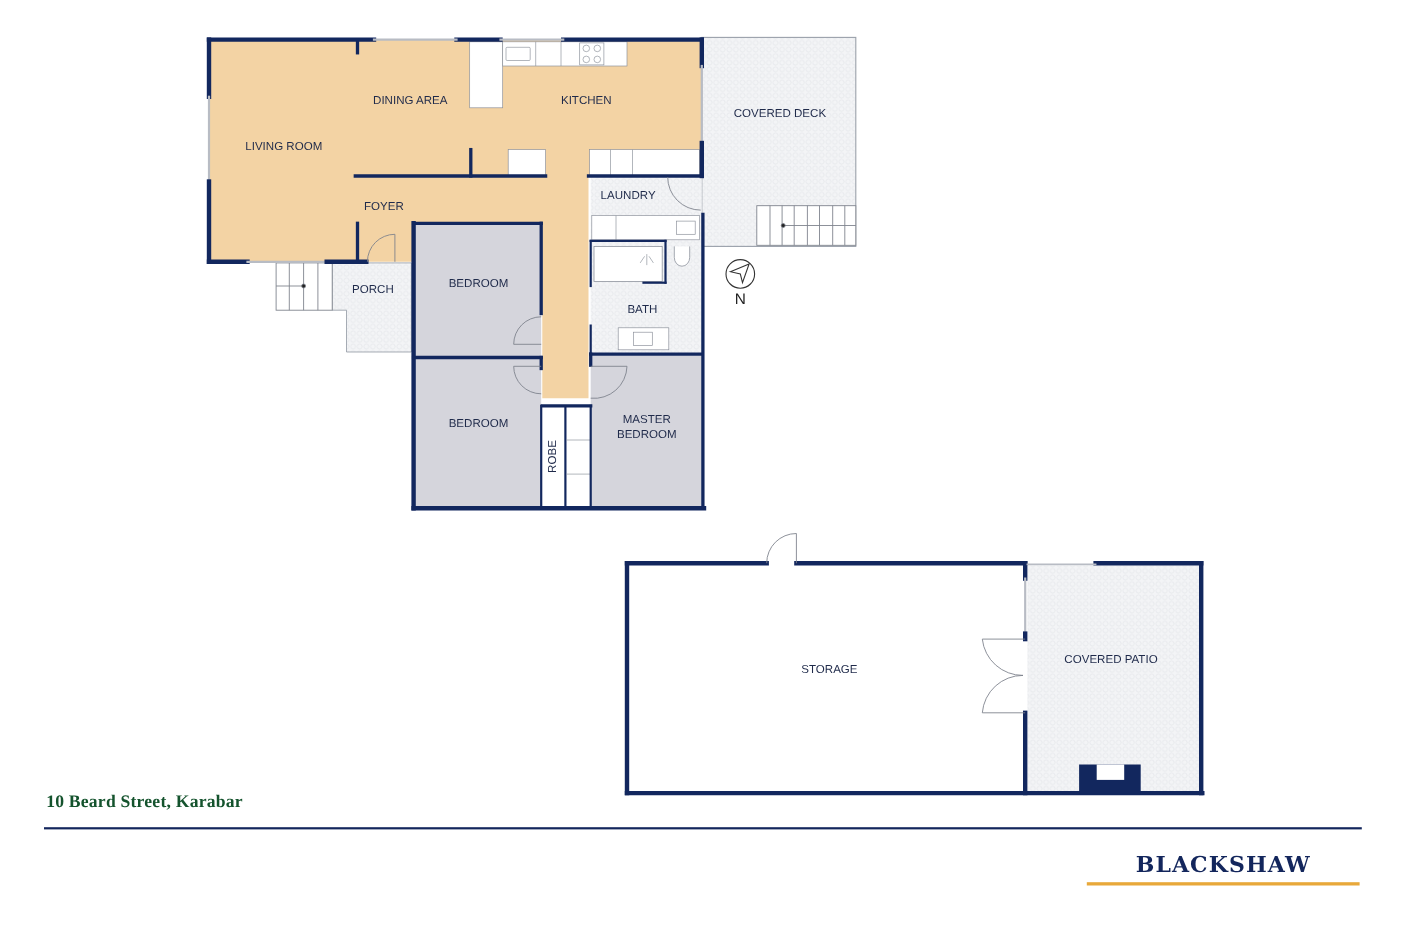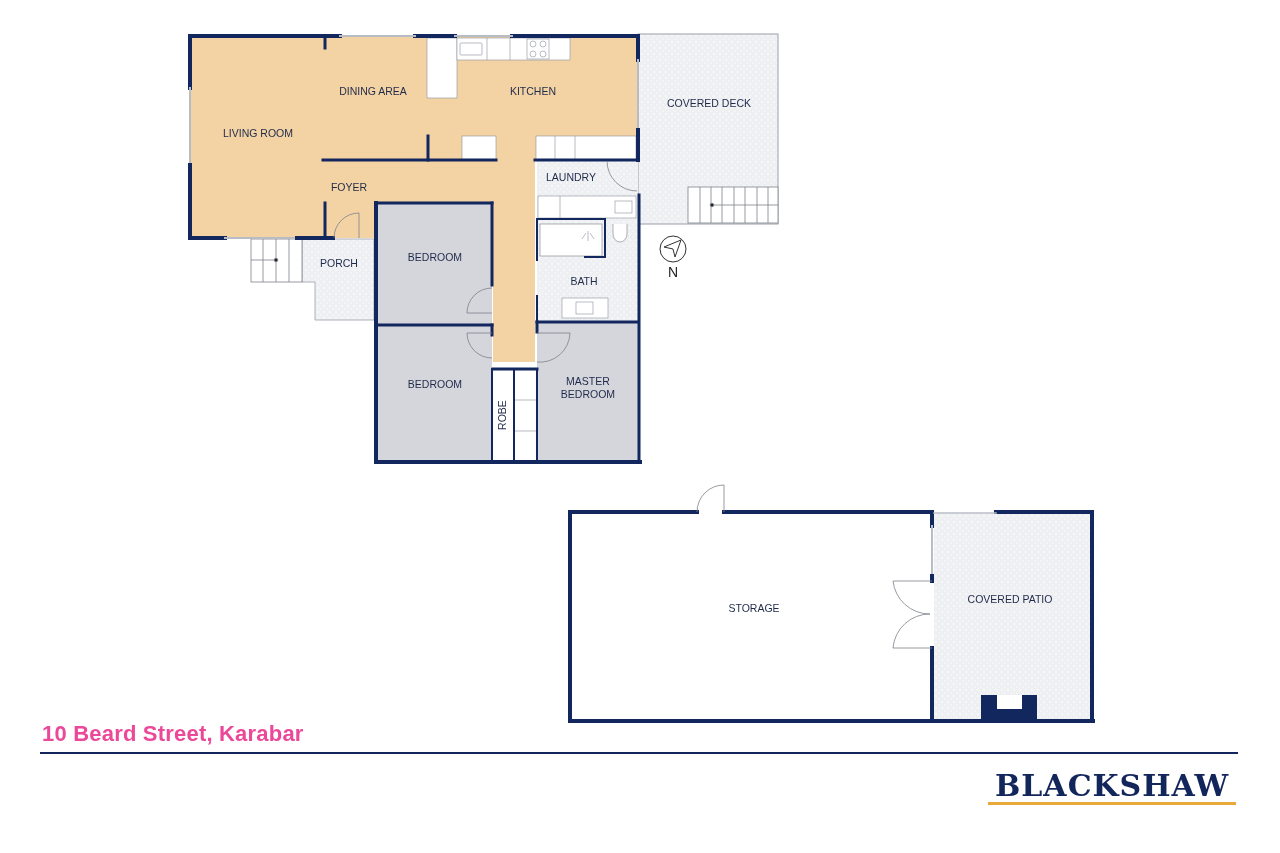--- a/index.html
+++ b/index.html
@@ -1,21 +1,21 @@
 <!DOCTYPE html>
 <html><head>
 <meta charset="utf-8">
 <style>
   html, body { margin: 0; padding: 0; background: #ffffff; }
   body { width: 1280px; height: 853px; position: relative; overflow: hidden; font-family: "Liberation Sans", sans-serif; }
   #plan { position: absolute; left: 0; top: 0; width: 1280px; height: 853px; }
   .room-label { font-family: "Liberation Sans", sans-serif; font-size: 10.5px; fill: #1f2a4a; text-anchor: middle; dominant-baseline: middle; }
-  .address { position: absolute; left: 42px; top: 721px; font-family: Liberation Sans, sans-serif; font-weight: bold; font-size: 22px; color: #ec4899; letter-spacing: 0.2px; }
+  .address { position: absolute; left: 42px; top: 721px; font-family: Liberation Serif, serif; font-weight: bold; font-size: 16px; color: #14532d; letter-spacing: 0.2px; }
   .rule { position: absolute; left: 40px; top: 752px; width: 1198px; height: 2px; background: #13265c; }
-  .brand { position: absolute; left: 988px; top: 768px; width: 248px; text-align: center; font-family: "DejaVu Serif", serif; font-weight: bold; font-size: 30px; color: #13265c; letter-spacing: 1px; line-height: 36px; }
+  .brand { position: absolute; left: 988px; top: 768px; width: 248px; text-align: center; font-family: "DejaVu Serif", serif; font-weight: bold; font-size: 20px; color: #13265c; letter-spacing: 1px; line-height: 36px; }
   .brand-underline { position: absolute; left: 988px; top: 802px; width: 248px; height: 3px; background: #e8a83a; }
 </style>
 </head>
 <body>
 
 <svg id="plan" viewBox="0 0 1280 853" xmlns="http://www.w3.org/2000/svg">
   <defs>
     <pattern id="tile" width="6" height="6" patternUnits="userSpaceOnUse">
       <rect width="6" height="6" fill="#f3f4f6"></rect>
       <circle cx="3" cy="3" r="2.2" fill="none" stroke="#e2e4e8" stroke-width="0.6"></circle>

